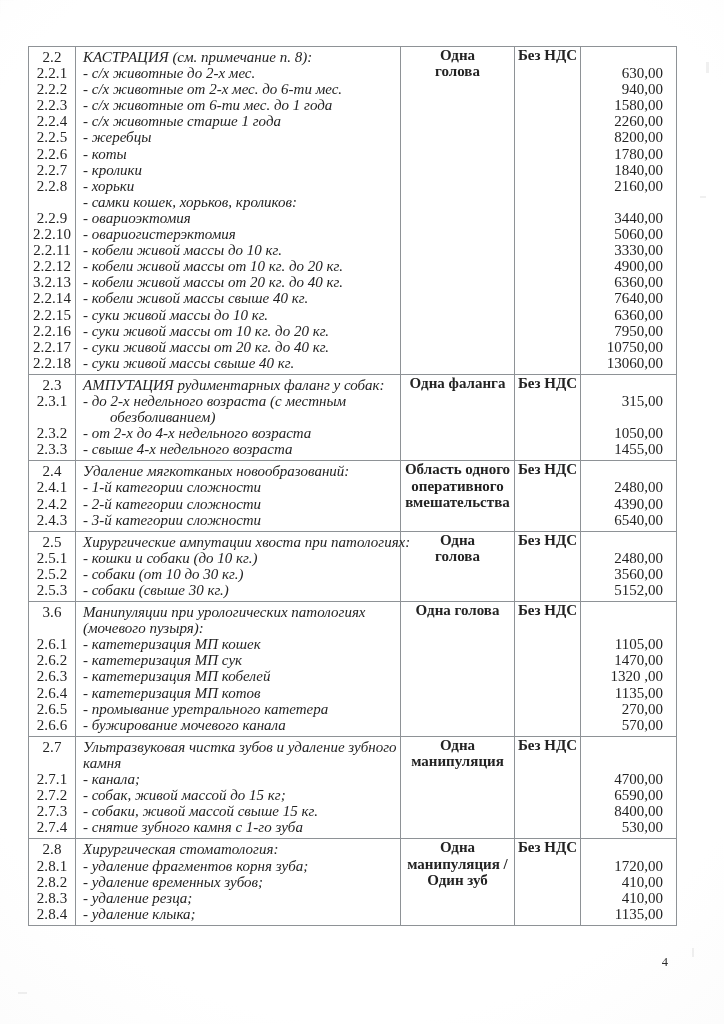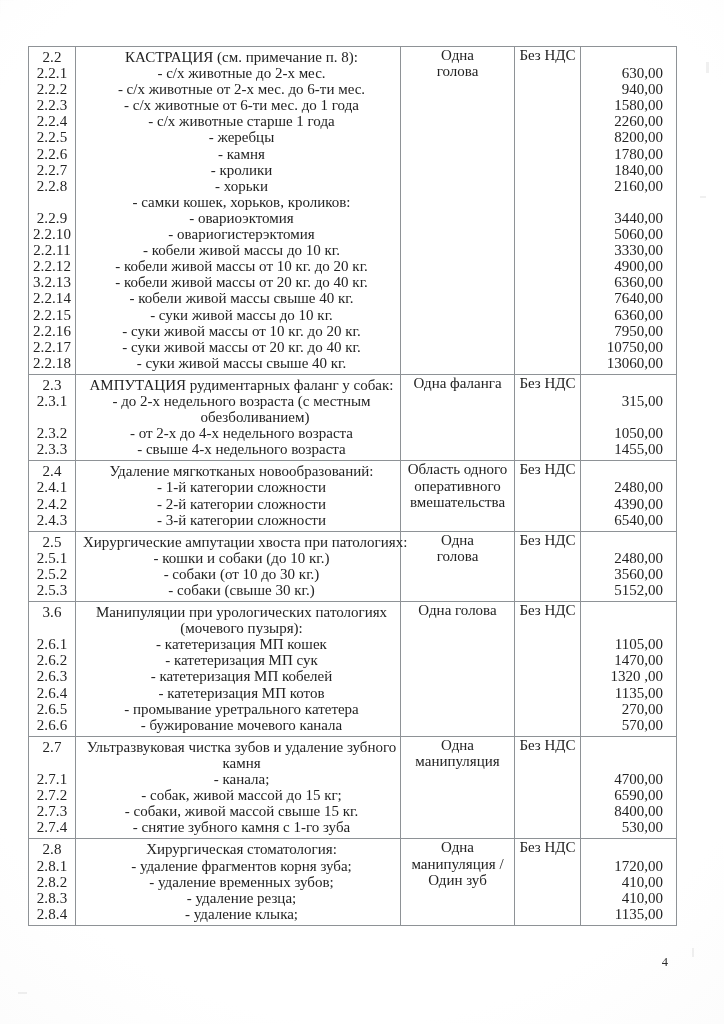--- a/index.html
+++ b/index.html
@@ -66,30 +66,31 @@
   .stack { padding: 2px 0 3px 0; }
   .stack .ln {
     height: 16.1px;
     line-height: 16.1px;
     white-space: nowrap;
     overflow: visible;
   }
   .stack .ln.gap  { height: 16.1px; }
 
   .c-code .ln { text-align: center; letter-spacing: .1px; }
-  .c-name .ln { padding-left: 7px; text-align: center; }
+  .c-name .ln { padding-left: 7px; text-align: left; font-style: italic; }
   .c-price .ln { padding-right: 13px; text-align: right; }
 
   .c-unit, .c-vat {
     text-align: center;
     vertical-align: middle;
   }
   .c-unit .ctr, .c-vat .ctr {
     line-height: 16.3px;
     padding: 0 2px;
+    font-weight: bold;
   }
 
   .hang { padding-left: 27px; display: block; }
 
   
   .page-number {
     position: absolute;
     right: 56px;
     top: 955px;
     font-size: 12.5px;
@@ -150,21 +151,21 @@
           </div>
         </td>
         <td class="c-name">
           <div class="stack">
             <div class="ln">КАСТРАЦИЯ (см. примечание п.  8):</div>
             <div class="ln">- с/х животные до 2-х мес.</div>
             <div class="ln">- с/х животные от 2-х мес. до 6-ти мес.</div>
             <div class="ln">- с/х животные от 6-ти мес. до 1 года</div>
             <div class="ln">- с/х животные старше 1 года</div>
             <div class="ln">- жеребцы</div>
-            <div class="ln">- камня</div>
+            <div class="ln">- коты</div>
             <div class="ln">- кролики</div>
             <div class="ln">- хорьки</div>
             <div class="ln">- самки кошек, хорьков, кроликов:</div>
             <div class="ln">- овариоэктомия</div>
             <div class="ln">- овариогистерэктомия</div>
             <div class="ln">- кобели живой массы до 10 кг.</div>
             <div class="ln">- кобели живой массы от 10 кг. до 20 кг.</div>
             <div class="ln">- кобели живой массы от 20 кг. до 40 кг.</div>
             <div class="ln">- кобели живой массы свыше 40 кг.</div>
             <div class="ln">- суки живой массы до 10 кг.</div>

